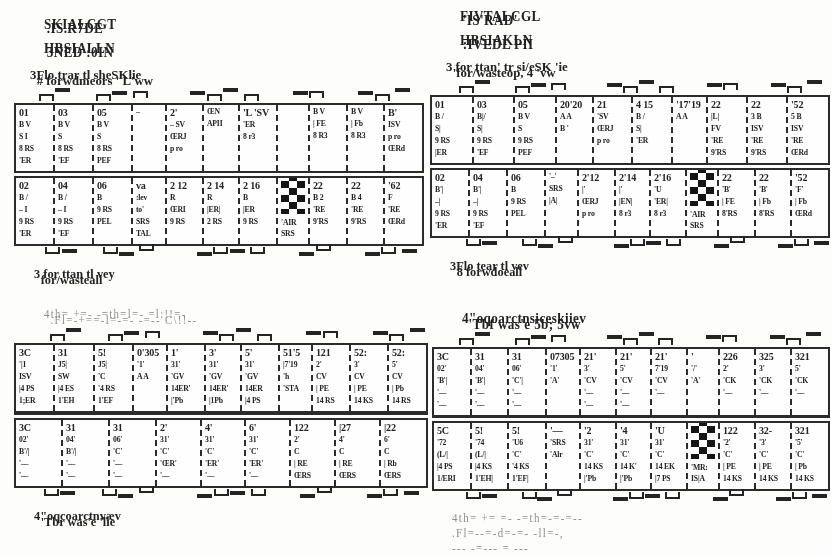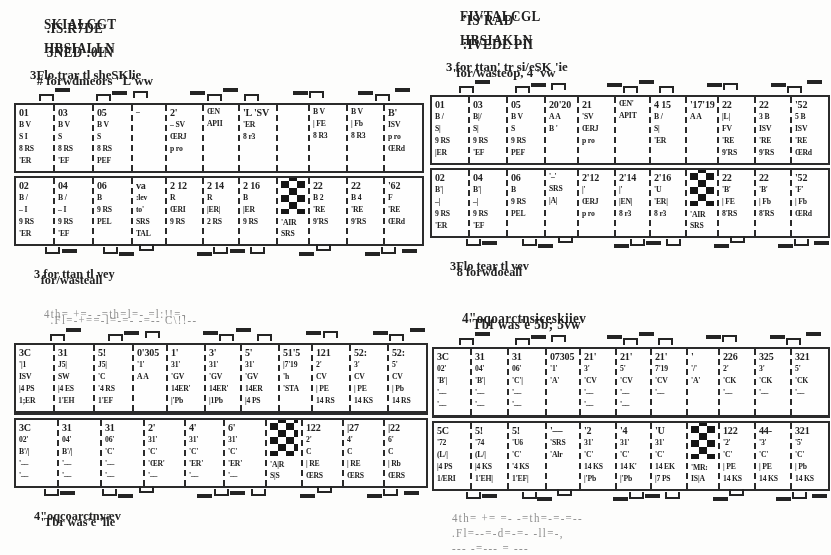--- a/index.html
+++ b/index.html
@@ -355,27 +355,20 @@
             </div>
           </div>
           <div class="cell" style="flex-grow: 1;">
             <div class="lines">
               <div class="cell-line">21</div>
               <div class="cell-line">'SV</div>
               <div class="cell-line">ŒRJ</div>
               <div class="cell-line">p ro</div>
             </div>
           </div>
-          <div class="cell" style="flex-grow: 0.95;">
-            <div class="lines">
-              <div class="cell-line"></div>
-              <div class="cell-line">ŒN'</div>
-              <div class="cell-line">APIT</div>
-            </div>
-          </div>
           <div class="cell" style="flex-grow: 1;">
             <div class="lines">
               <div class="cell-line">4 15</div>
               <div class="cell-line">B /</div>
               <div class="cell-line">S|</div>
               <div class="cell-line">'ER</div>
             </div>
           </div>
           <div class="cell" style="flex-grow: 0.85;">
             <div class="lines">
@@ -694,27 +687,20 @@
           </div>
           <div class="cell" style="flex-grow: 1;">
             <div class="lines">
               <div class="cell-line">6'</div>
               <div class="cell-line">31'</div>
               <div class="cell-line">'C'</div>
               <div class="cell-line">'ER'</div>
               <div class="cell-line">'––</div>
             </div>
           </div>
-          <div class="cell dark" style="flex-grow: 0.85;">
-            <div class="checker"></div>
-            <div class="lines">
-              <div class="cell-line">'A|R</div>
-              <div class="cell-line">S|S</div>
-            </div>
-          </div>
           <div class="cell" style="flex-grow: 1;">
             <div class="lines">
               <div class="cell-line">122</div>
               <div class="cell-line">2'</div>
               <div class="cell-line">C</div>
               <div class="cell-line">| RE</div>
               <div class="cell-line">ŒRS</div>
             </div>
           </div>
           <div class="cell" style="flex-grow: 1;">
@@ -946,21 +932,21 @@
             <div class="lines">
               <div class="cell-line">122</div>
               <div class="cell-line">'2'</div>
               <div class="cell-line">'C'</div>
               <div class="cell-line">| PE</div>
               <div class="cell-line">14 KS</div>
             </div>
           </div>
           <div class="cell" style="flex-grow: 1;">
             <div class="lines">
-              <div class="cell-line">44-</div>
+              <div class="cell-line">32-</div>
               <div class="cell-line">'3'</div>
               <div class="cell-line">'C'</div>
               <div class="cell-line">| PE</div>
               <div class="cell-line">14 KS</div>
             </div>
           </div>
           <div class="cell" style="flex-grow: 1.05;">
             <div class="lines">
               <div class="cell-line">321</div>
               <div class="cell-line">'5'</div>

